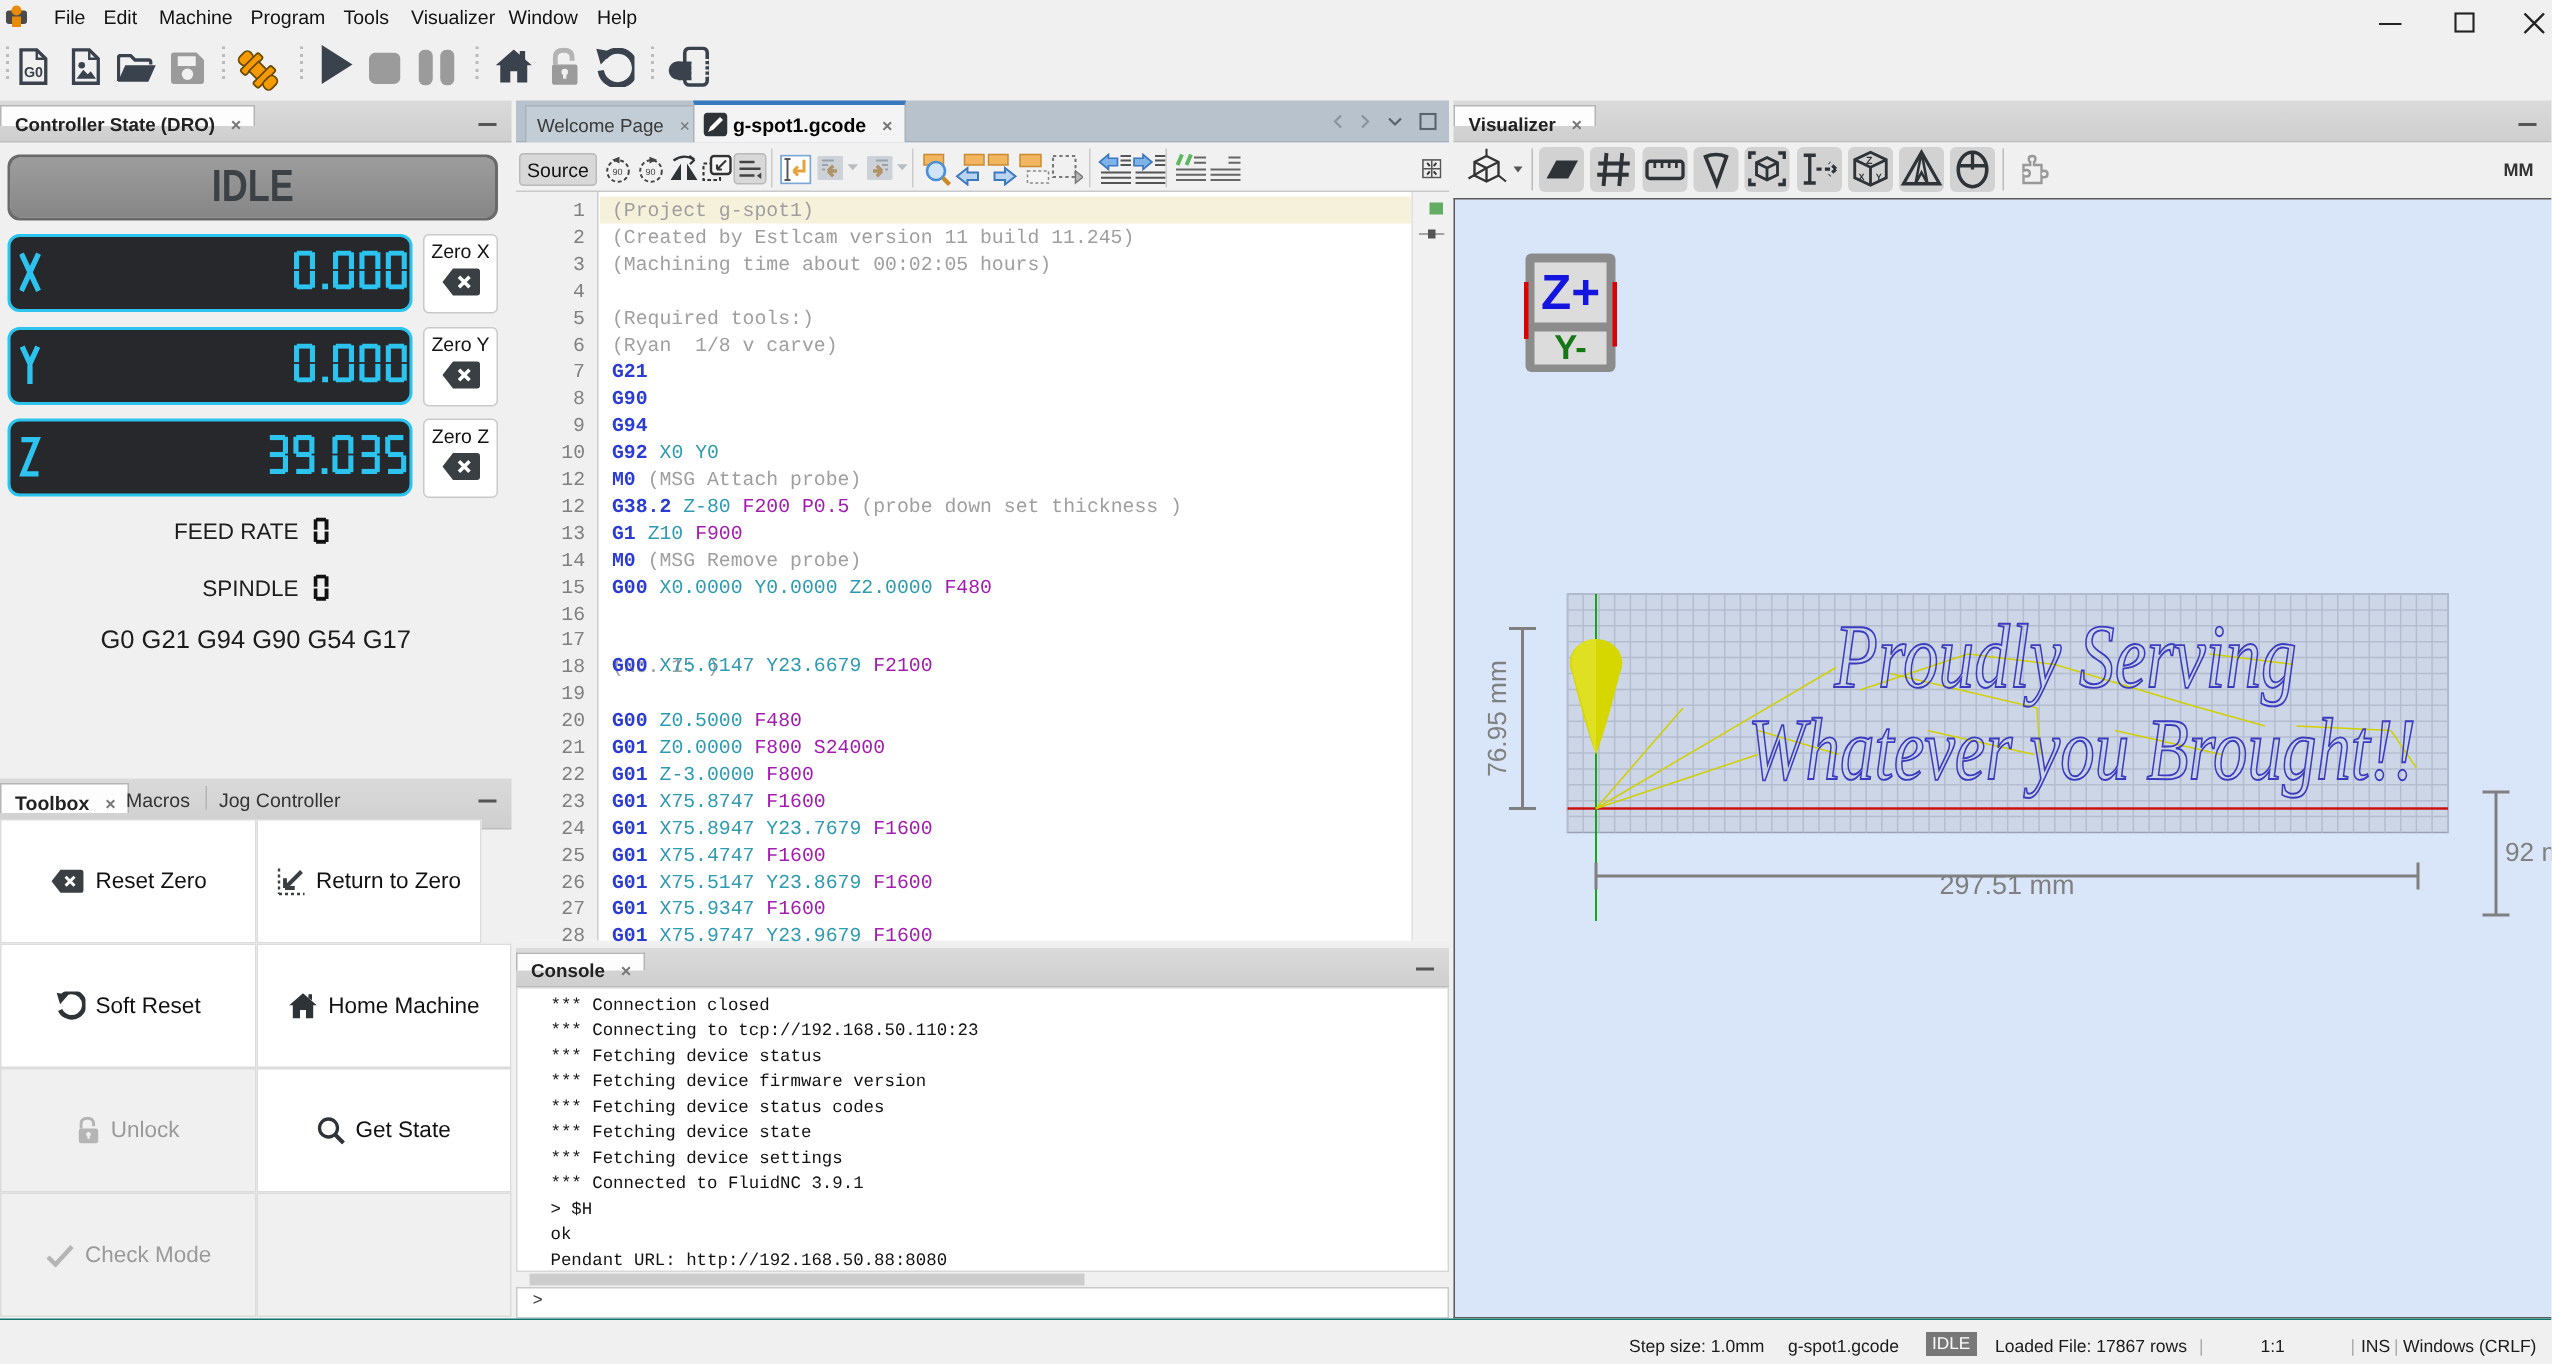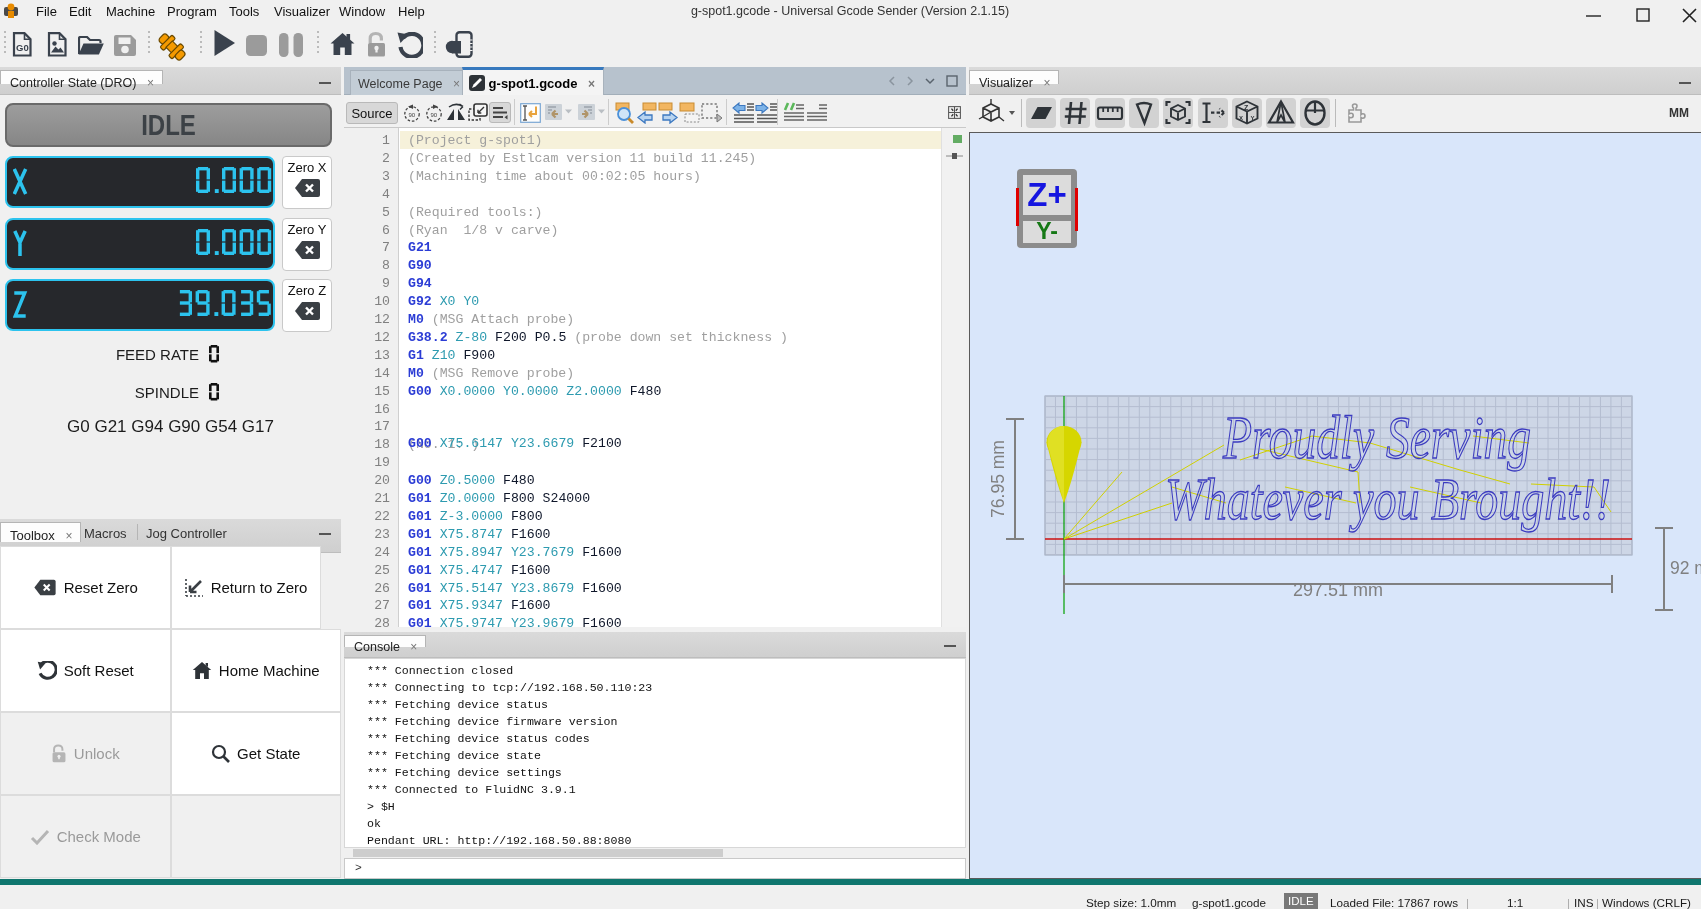--- a/index.html
+++ b/index.html
@@ -9,74 +9,73 @@
 
 #menubar { left:0; top:0; width:1701px; height:23px; background:#f0f0f0; font-size:13px; color:#111; }
 #menubar .mi { position:absolute; top:4px; }
 #title { position:absolute; top:4px; left:550px; width:600px; text-align:center; color:#333; font-size:12.5px; white-space:nowrap; }
 
 #toolbar { left:0; top:23px; width:1583px; height:40px; background:#f0f0f0; }
 .sep { position:absolute; top:8px; width:2px; height:24px;
   background-image:repeating-linear-gradient(#bbb 0 2px, transparent 2px 5px); }
 
 .tabbar { background:linear-gradient(#dadada,#cfcfcf); border-bottom:1px solid #bdbdbd; }
-.tab { position:absolute; top:3px; bottom:10px; background:#fdfdfd; border:1px solid #b5b5b5; border-bottom:none; color:#222; font-size:12.5px; padding:5px 8px 0 9px; white-space:nowrap; }
+.tab { position:absolute; top:3px; bottom:10px; background:#fdfdfd; border:1px solid #b5b5b5; border-bottom:none; color:#222; font-size:12.5px; padding:5px 8px 0 9px; white-space:nowrap;font-weight:bold; }
 .tabx { color:#777; font-size:12px; padding-left:7px; }
 .minbtn { position:absolute; right:10px; top:10px; width:12px; height:2px; background:#555; }
 
 #dro-idle { left:5px; top:103px; width:327px; height:44px; background:linear-gradient(#9d9d9d,#868686); border:2px solid #6a6a6a; border-radius:8px; text-align:center; color:#3c4146; font-size:24px; font-weight:bold; line-height:40px; }
 #dro-idle span { display:inline-block; transform:scaleY(1.25); }
 .drobox { position:absolute; left:5px; width:270px; height:52px; background:#26282c; border:2px solid #2cc3ee; border-radius:8px; }
 .zerobtn { position:absolute; left:282px; width:50px; height:53px; background:#fff; border:1px solid #c9c9c9; border-radius:4px; text-align:center; font-size:13px; color:#111; padding-top:3px; }
 .statline { position:absolute; width:341px; text-align:center; color:#1c1c1c; }
 
 .tbtn { position:absolute; background:#fff; border:1px solid #dcdcdc; font-size:15px; color:#111; display:flex; align-items:center; justify-content:center; gap:7px; }
 .tbtn.dis { background:#f0f0f0; color:#9a9a9a; }
 
 #edittabs { left:344px; top:67px; width:622px; height:28px; background:#b7c2cd; }
 #edtoolbar { left:344px; top:95px; width:622px; height:33px; background:#f1f1f1; border-bottom:1px solid #c9c9c9; }
 #editor { left:344px; top:128px; width:622px; height:499px; background:#fff; font-family:"Liberation Mono", monospace; font-size:13.2px; }
 #gutter { position:absolute; left:0; top:0; width:55px; height:499px; background:#f0f0f0; border-right:1px solid #cfcfcf; }
 .lnum { position:absolute; right:8px; color:#808080; font-size:13.2px; height:17.9px; line-height:17.9px; }
 .cline { position:absolute; left:64px; height:17.9px; line-height:17.9px; white-space:pre; }
-.cmt { color:#9f9f9f; } .gcd { color:#2b3cd5; font-weight:bold; } .crd { color:#2e9bb0; } .fval { color:#0f172a; }
+.cmt { color:#9f9f9f; } .gcd { color:#2b3cd5; font-weight:bold; } .crd { color:#2e9bb0; } .fval { color:#a21caf; }
 #edscroll { position:absolute; right:0; top:0; width:25px; height:499px; background:#f1f1f1; border-left:1px solid #e0e0e0; }
 
 #contabs { left:344px; top:632px; width:622px; height:26px; background:linear-gradient(#dadada,#cfcfcf); border-bottom:1px solid #bdbdbd; }
 #console { left:344px; top:658px; width:622px; height:190px; background:#fff; border:1px solid #d7d7d7; font-family:"Liberation Mono", monospace; font-size:11.6px; }
 .conline { position:absolute; left:22px; height:17px; line-height:17px; color:#111; white-space:pre; }
 #conhs { left:345px; top:848px; width:620px; height:10px; background:#f0f0f0; }
 #coninput { left:344px; top:858px; width:622px; height:21px; background:#fff; border:1px solid #c9c9c9; font-family:"Liberation Mono", monospace; font-size:11.4px; color:#333; padding:3px 0 0 10px; }
 
 #vistabs { left:969px; top:67px; width:732px; height:28px; background:linear-gradient(#dadada,#cfcfcf); border-bottom:1px solid #bdbdbd; }
 #vistoolbar { left:969px; top:95px; width:732px; height:37px; background:#f0f0f0; }
 .vbtn { position:absolute; top:3px; width:30px; height:30px; background:#d2d2d2; border-radius:4px; }
 #canvas { left:969px; top:132px; width:732px; height:747px; background:#d9e6fa; border-left:1px solid #5a5a5a; border-top:1px solid #5a5a5a; border-bottom:1px solid #5a5a5a; overflow:hidden; }
 
-#statusbar { left:0; top:879px; width:1701px; height:30px; background:#f0f0f0; border-top:6px solid #0f766e; font-size:11.7px; color:#1a1a1a; }
+#statusbar { left:0; top:879px; width:1701px; height:30px; background:#f0f0f0; border-top:1px solid #0f766e; font-size:11.7px; color:#1a1a1a; }
 #statusbar span { position:absolute; top:11px; white-space:nowrap; }
 </style>
 </head>
 <body>
 
 <div id="menubar" class="abs">
   <svg class="abs" style="left:3px;top:3px" width="16" height="16" viewBox="0 0 16 16">
       <rect x="1" y="4" width="14" height="9" rx="2" fill="#4a4a4a"></rect>
       <circle cx="8" cy="4" r="3.4" fill="#e88b00"></circle>
       <rect x="5" y="8" width="6" height="7" fill="#e88b00"></rect>
     </svg>
   <span class="mi" style="left:36px">File</span>
   <span class="mi" style="left:69px">Edit</span>
   <span class="mi" style="left:106px">Machine</span>
   <span class="mi" style="left:167px">Program</span>
   <span class="mi" style="left:229px">Tools</span>
   <span class="mi" style="left:274px">Visualizer</span>
   <span class="mi" style="left:339px">Window</span>
   <span class="mi" style="left:398px">Help</span>
-  <span id="title">g-spot1.gcode - Universal Gcode Sender (Version 2.1.15)</span>
   <svg class="abs" style="left:1580px;top:0" width="121" height="23" viewBox="0 0 121 23">
     <line x1="6" y1="16" x2="21" y2="16" stroke="#222" stroke-width="1.4"></line>
     <rect x="57" y="9" width="12" height="12" fill="none" stroke="#222" stroke-width="1.4"></rect>
     <path d="M103 9 L116 22 M116 9 L103 22" stroke="#222" stroke-width="1.6"></path>
   </svg>
 </div>
 
 <div id="toolbar" class="abs">
   <div class="sep" style="left:4px"></div>
   <div id="tb-icons">

